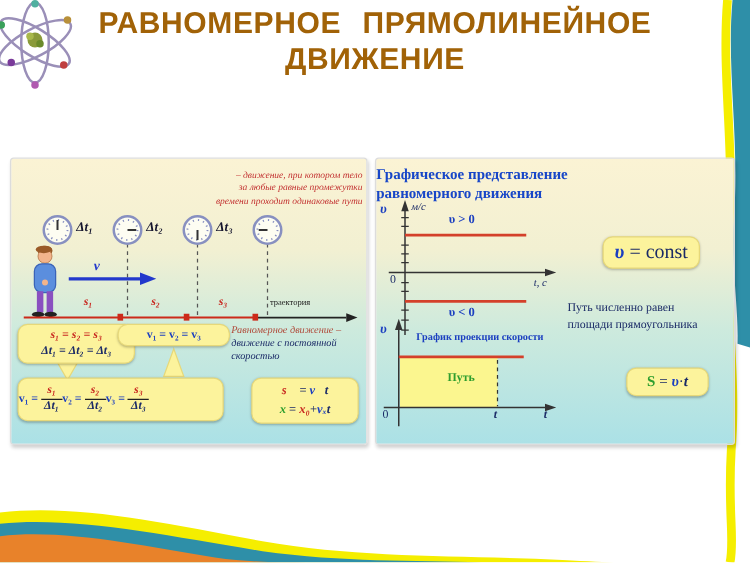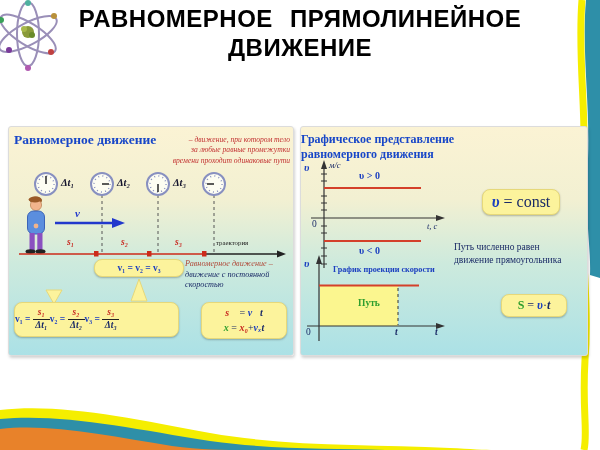--- a/index.html
+++ b/index.html
@@ -1,21 +1,21 @@
 <!DOCTYPE html>
 <html><head>
 <meta charset="utf-8">
 <style>
   html,body{margin:0;padding:0;background:#fff;}
   #slide{position:relative;width:600px;height:450px;background:#fff;overflow:hidden;
          font-family:"Liberation Serif",serif;}
   .abs{position:absolute;}
   #main-title{left:55px;top:4px;width:490px;text-align:center;
       font-family:"Liberation Sans",sans-serif;font-weight:bold;font-size:24px;
-      line-height:1.22;letter-spacing:.5px;word-spacing:10px;color:#000000;}
+      line-height:1.22;letter-spacing:.5px;word-spacing:10px;color:#a16207;}
   .panel{border:1px solid #dcdcdc;border-radius:3px;
       background:linear-gradient(to bottom,#fbf3d4 0%,#f2f0d2 32%,#cdeadd 60%,#abe1e6 100%);
       box-shadow:1px 2px 3px rgba(0,0,0,.18);}
   #left-panel{left:8px;top:126px;width:284px;height:228px;}
   #right-panel{left:300px;top:126px;width:286px;height:228px;}
   .blue-head{color:#1746c8;font-weight:bold;}
   .crimson{color:#c23030;}
   .navy{color:#1a2a66;}
   .blue{color:#1b3fc0;}
   .red{color:#c82820;}
@@ -122,39 +122,42 @@
         <polygon points="268,123.5 277,127 268,130.5" fill="#222"></polygon>
         <rect x="85" y="124" width="4.5" height="5.5" fill="#cc2a1a"></rect>
         <rect x="138" y="124" width="4.5" height="5.5" fill="#cc2a1a"></rect>
         <rect x="193" y="124" width="4.5" height="5.5" fill="#cc2a1a"></rect>
       </g>
 
       <polygon points="37,163 53,163 45,177" fill="#fcf39c" stroke="#e6d87a" stroke-width="1"></polygon>
       <polygon points="122,174 138,174 130,152" fill="#fcf39c" stroke="#e6d87a" stroke-width="1"></polygon>
     </svg>
 
-    <div class="abs blue-head" style="left:5px;top:5px;font-size:13.5px;">Равномерное движение</div>
 
     <div class="abs crimson it" style="right:3px;top:8px;font-size:7.6px;line-height:1.35;text-align:right;">
       <div>– движение, при котором тело</div>
       <div>за любые равные промежутки</div>
       <div>времени проходит одинаковые пути</div>
     </div>
 
     <span class="abs it b" style="left:52px;top:50px;font-size:10.5px;color:#15152e;">Δt₁</span>
     <span class="abs it b" style="left:108px;top:50px;font-size:10.5px;color:#15152e;">Δt₂</span>
     <span class="abs it b" style="left:164px;top:50px;font-size:10.5px;color:#15152e;">Δt₃</span>
 
     <span class="abs it b" style="left:66px;top:80px;font-size:11px;color:#2238cc;">v⃗</span>
 
     <span class="abs it b red" style="left:58px;top:110px;font-size:9.5px;">s₁</span>
     <span class="abs it b red" style="left:112px;top:110px;font-size:9.5px;">s₂</span>
     <span class="abs it b red" style="left:166px;top:110px;font-size:9.5px;">s₃</span>
     <span class="abs" style="left:207px;top:112px;font-size:6.8px;color:#222;">траектория</span>
 
+    <div class="abs ybox" style="left:5px;top:132px;width:92px;padding:2px 0;font-size:9.5px;line-height:1.35;">
+      <div class="red it b">s₁ = s₂ = s₃</div>
+      <div class="navy b it">Δt₁ = Δt₂ = Δt₃</div>
+    </div>
 
     <div class="abs ybox blue b" style="left:85px;top:132px;width:64px;padding:3px 12px;font-size:9.5px;">v₁ = v₂ = v₃</div>
 
     <div class="abs it" style="left:176px;top:132px;width:104px;font-size:8.2px;line-height:1.3;">
       <span style="color:#b04a3a;">Равномерное движение –</span><span class="navy"> движение с постоянной скоростью</span>
     </div>
 
     <div class="abs ybox" style="left:5px;top:175px;width:163px;height:33px;display:flex;align-items:center;justify-content:flex-start;font-size:9.5px;">
       <span>
         <span class="blue b">v₁ =</span>
@@ -241,21 +244,21 @@
     <span class="abs navy it" style="left:126px;top:94px;font-size:8.5px;">t, c</span>
     <span class="abs blue b" style="left:58px;top:43px;font-size:10px;">υ &gt; 0</span>
     <span class="abs blue b" style="left:58px;top:118px;font-size:10px;">υ &lt; 0</span>
 
     <div class="abs ybox" style="left:181px;top:62px;width:76px;padding:3px 0;font-size:16px;">
       <span class="blue b it">υ</span><span class="navy"> = const</span>
     </div>
 
     <div class="abs navy" style="left:153px;top:114px;width:130px;font-size:9.5px;line-height:1.35;">
       <div>Путь численно равен</div>
-      <div>движение прямоугольника</div>
+      <div>площади прямоугольника</div>
     </div>
 
     <span class="abs blue b it" style="left:3px;top:130px;font-size:11px;">υ</span>
     <span class="abs blue b" style="left:32px;top:138px;font-size:8.2px;">График проекции скорости</span>
     <span class="abs green b" style="left:57px;top:171px;font-size:9.5px;">Путь</span>
     <span class="abs navy" style="left:5px;top:200px;font-size:9.5px;">0</span>
     <span class="abs navy b it" style="left:94px;top:200px;font-size:9.5px;">t</span>
     <span class="abs navy b it" style="left:134px;top:200px;font-size:9.5px;">t</span>
 
     <div class="abs ybox" style="left:200px;top:167px;width:64px;padding:3px 0;font-size:12px;">

